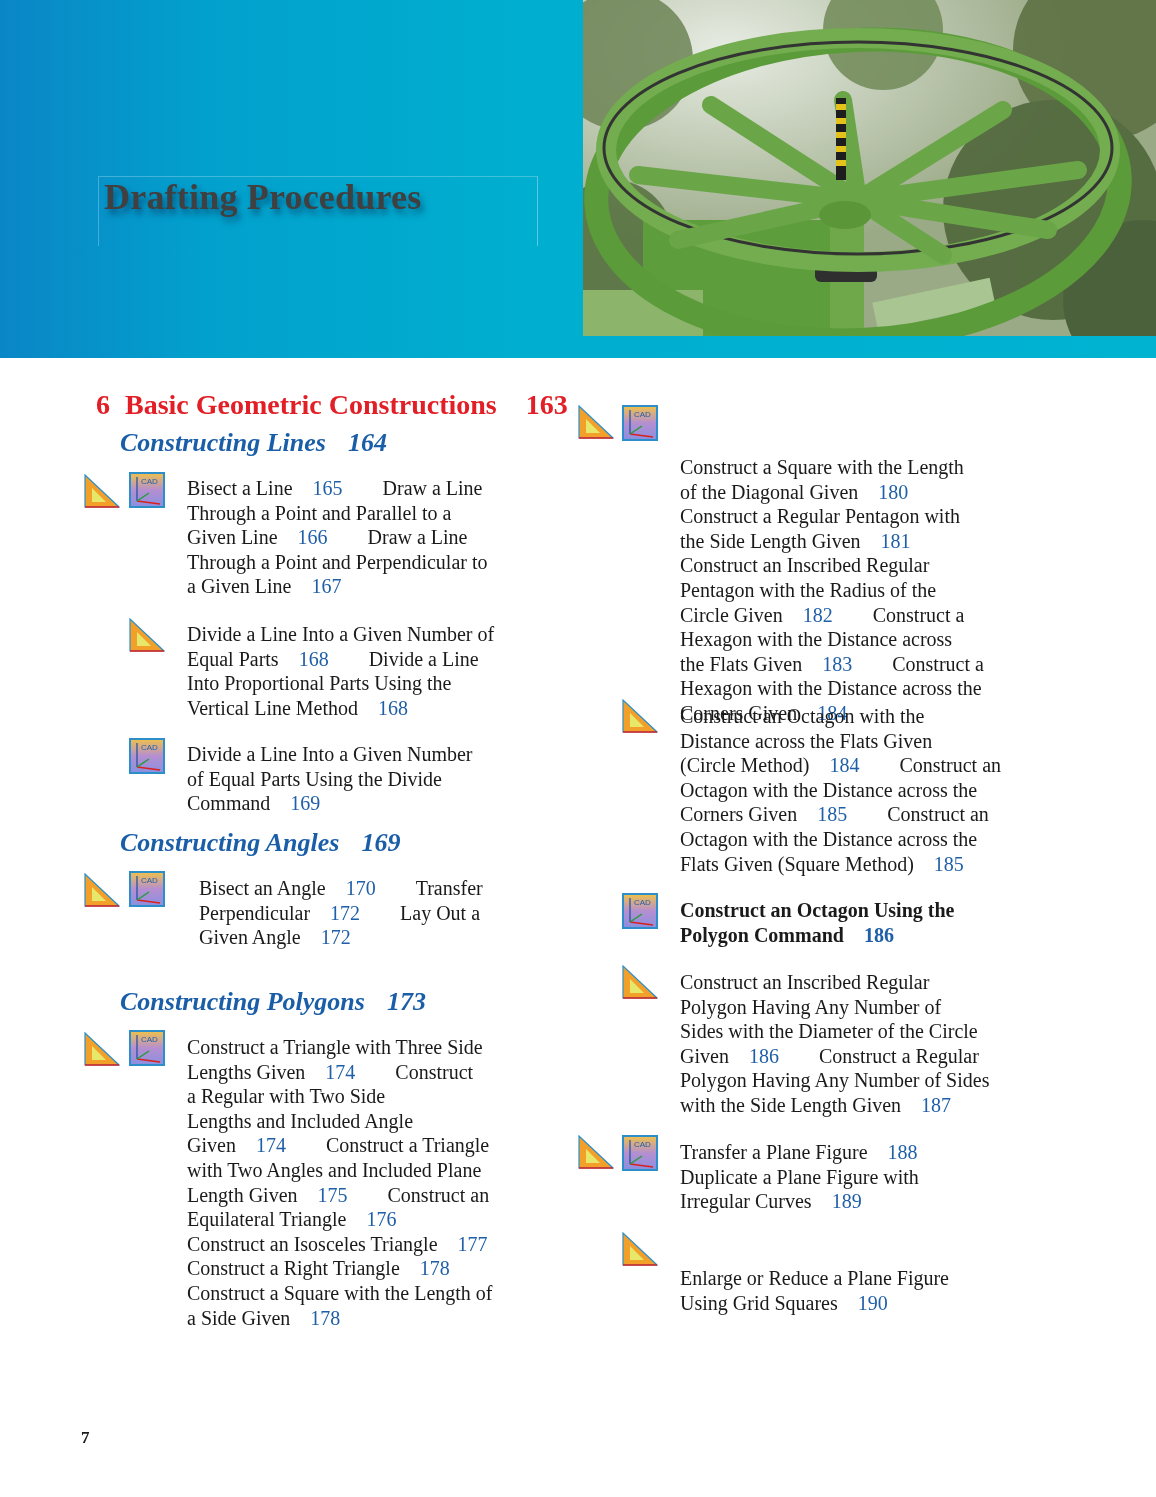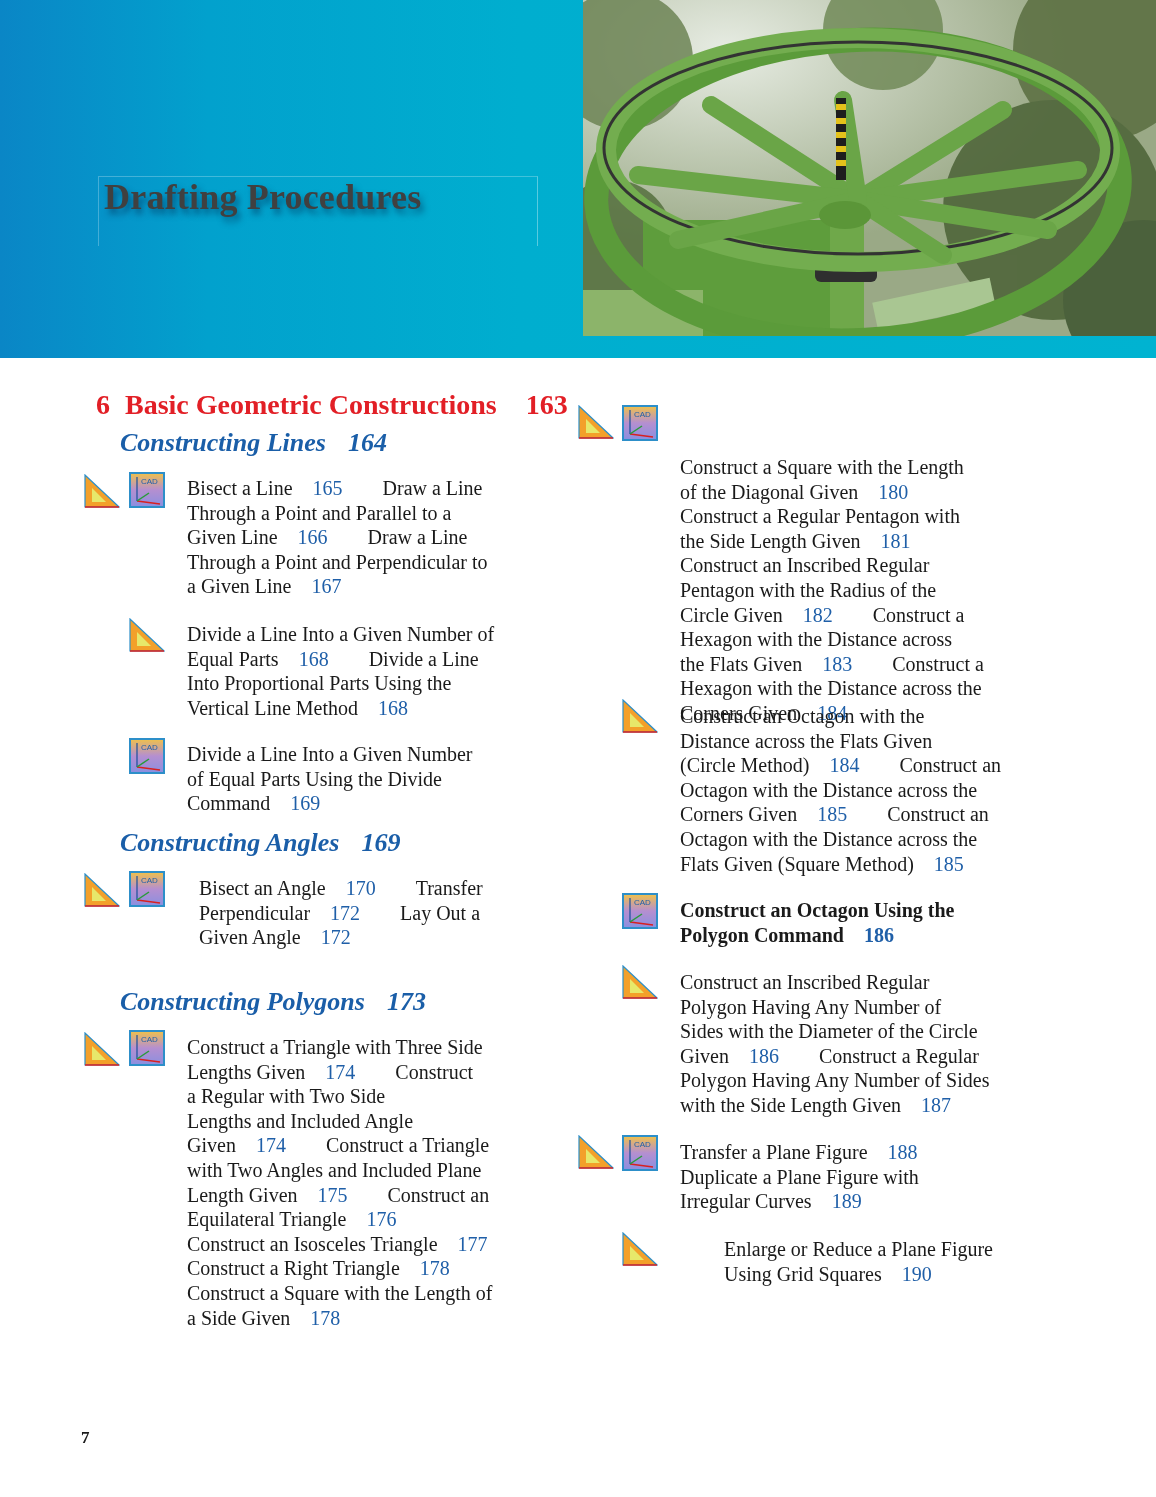--- a/index.html
+++ b/index.html
@@ -389,18 +389,18 @@
   <span class="line"><span>Irregular Curves</span><span class="pg-ref end">189</span></span>
 </div>
 
 <span class="icon" style="left:622px; top:1232px;">
   <svg width="36" height="34" viewBox="0 0 36 34">
       <polygon points="1,1 1,33 35,33" fill="#f3a02a" stroke="#2d8fc9" stroke-width="1.2"></polygon>
       <polygon points="8,14 8,28 22,28" fill="#e7e86a"></polygon>
       <line x1="1" y1="33" x2="35" y2="33" stroke="#d82020" stroke-width="1.5"></line>
     </svg>
 </span>
-<div class="entry" style="left:680px; top:1237px;margin-left:44px;">
+<div class="entry" style="left:680px; top:1266px;">
   <span class="line">Enlarge or Reduce a Plane Figure</span>
   <span class="line"><span>Using Grid Squares</span><span class="pg-ref end">190</span></span>
 </div>
 
 <div class="page-number">7</div>
 
 </body></html>

